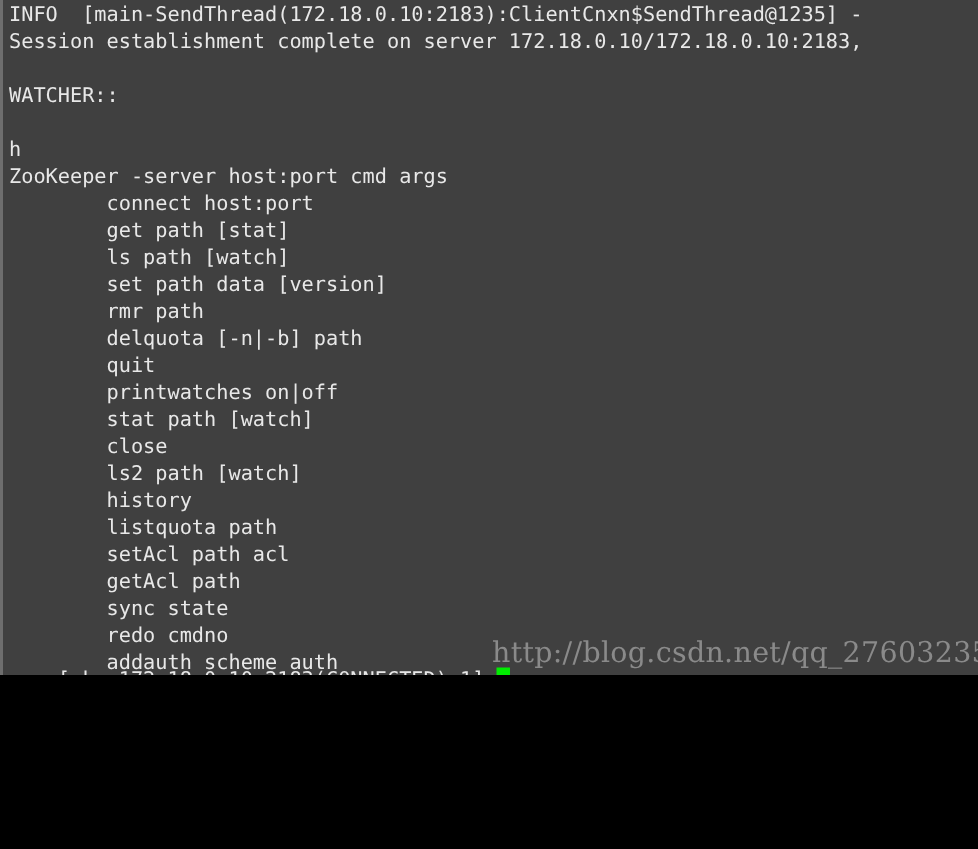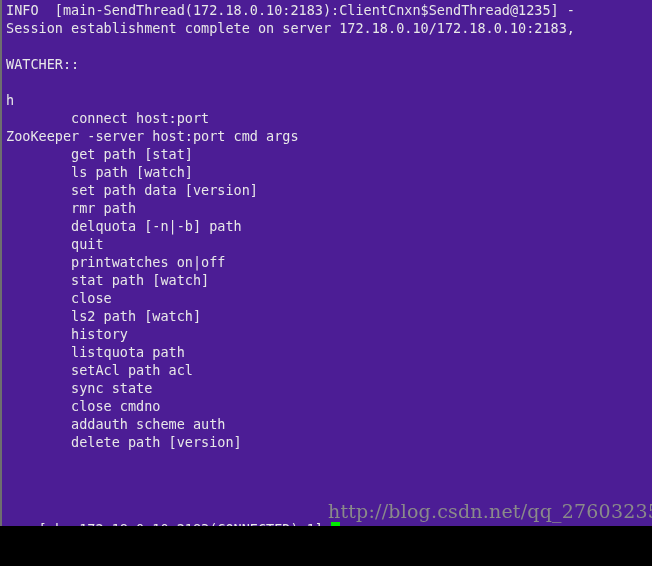--- a/index.html
+++ b/index.html
@@ -3,22 +3,22 @@
 <meta charset="utf-8">
 <style>
   html, body {
     margin: 0;
     padding: 0;
     background: #000000;
   }
   #terminal {
     position: relative;
     width: 652px;
-    height: 526px;
-    background: #4c1d95;
+    height: 450px;
+    background: #404040;
     overflow: hidden;
     border-left: 2px solid #6e6e6e;
     box-sizing: border-box;
     font-family: "DejaVu Sans Mono", "Liberation Mono", monospace;
     font-size: 13.5px;
     line-height: 18px;
     color: #e8e8e8;
     -webkit-font-smoothing: none;
   }
   #scrollback {
@@ -75,37 +75,38 @@
 
 <div id="terminal">
 
   <div id="scrollback">
       <div class="line">INFO  [main-SendThread(172.18.0.10:2183):ClientCnxn$SendThread@1235] -</div>
       <div class="line">Session establishment complete on server 172.18.0.10/172.18.0.10:2183,</div>
       <div class="line blank"></div>
       <div class="line">WATCHER::</div>
       <div class="line blank"></div>
       <div class="line">h</div>
+      <div class="line">ZooKeeper -server host:port cmd args</div>
       <div class="line">        connect host:port</div>
-      <div class="line">ZooKeeper -server host:port cmd args</div>
       <div class="line">        get path [stat]</div>
       <div class="line">        ls path [watch]</div>
       <div class="line">        set path data [version]</div>
       <div class="line">        rmr path</div>
       <div class="line">        delquota [-n|-b] path</div>
       <div class="line">        quit</div>
       <div class="line">        printwatches on|off</div>
       <div class="line">        stat path [watch]</div>
       <div class="line">        close</div>
       <div class="line">        ls2 path [watch]</div>
       <div class="line">        history</div>
       <div class="line">        listquota path</div>
       <div class="line">        setAcl path acl</div>
+      <div class="line">        getAcl path</div>
       <div class="line">        sync state</div>
-      <div class="line">        close cmdno</div>
+      <div class="line">        redo cmdno</div>
       <div class="line">        addauth scheme auth</div>
       <div class="line">        delete path [version]</div>
     </div>
 
   <div id="promptline">
     <span id="prompt-text">[zk: 172.18.0.10:2183(CONNECTED) 1] </span><span id="prompt-input"></span><span id="cursor"></span>
   </div>
 
   <div id="watermark">http://blog.csdn.net/qq_27603235</div>
 

